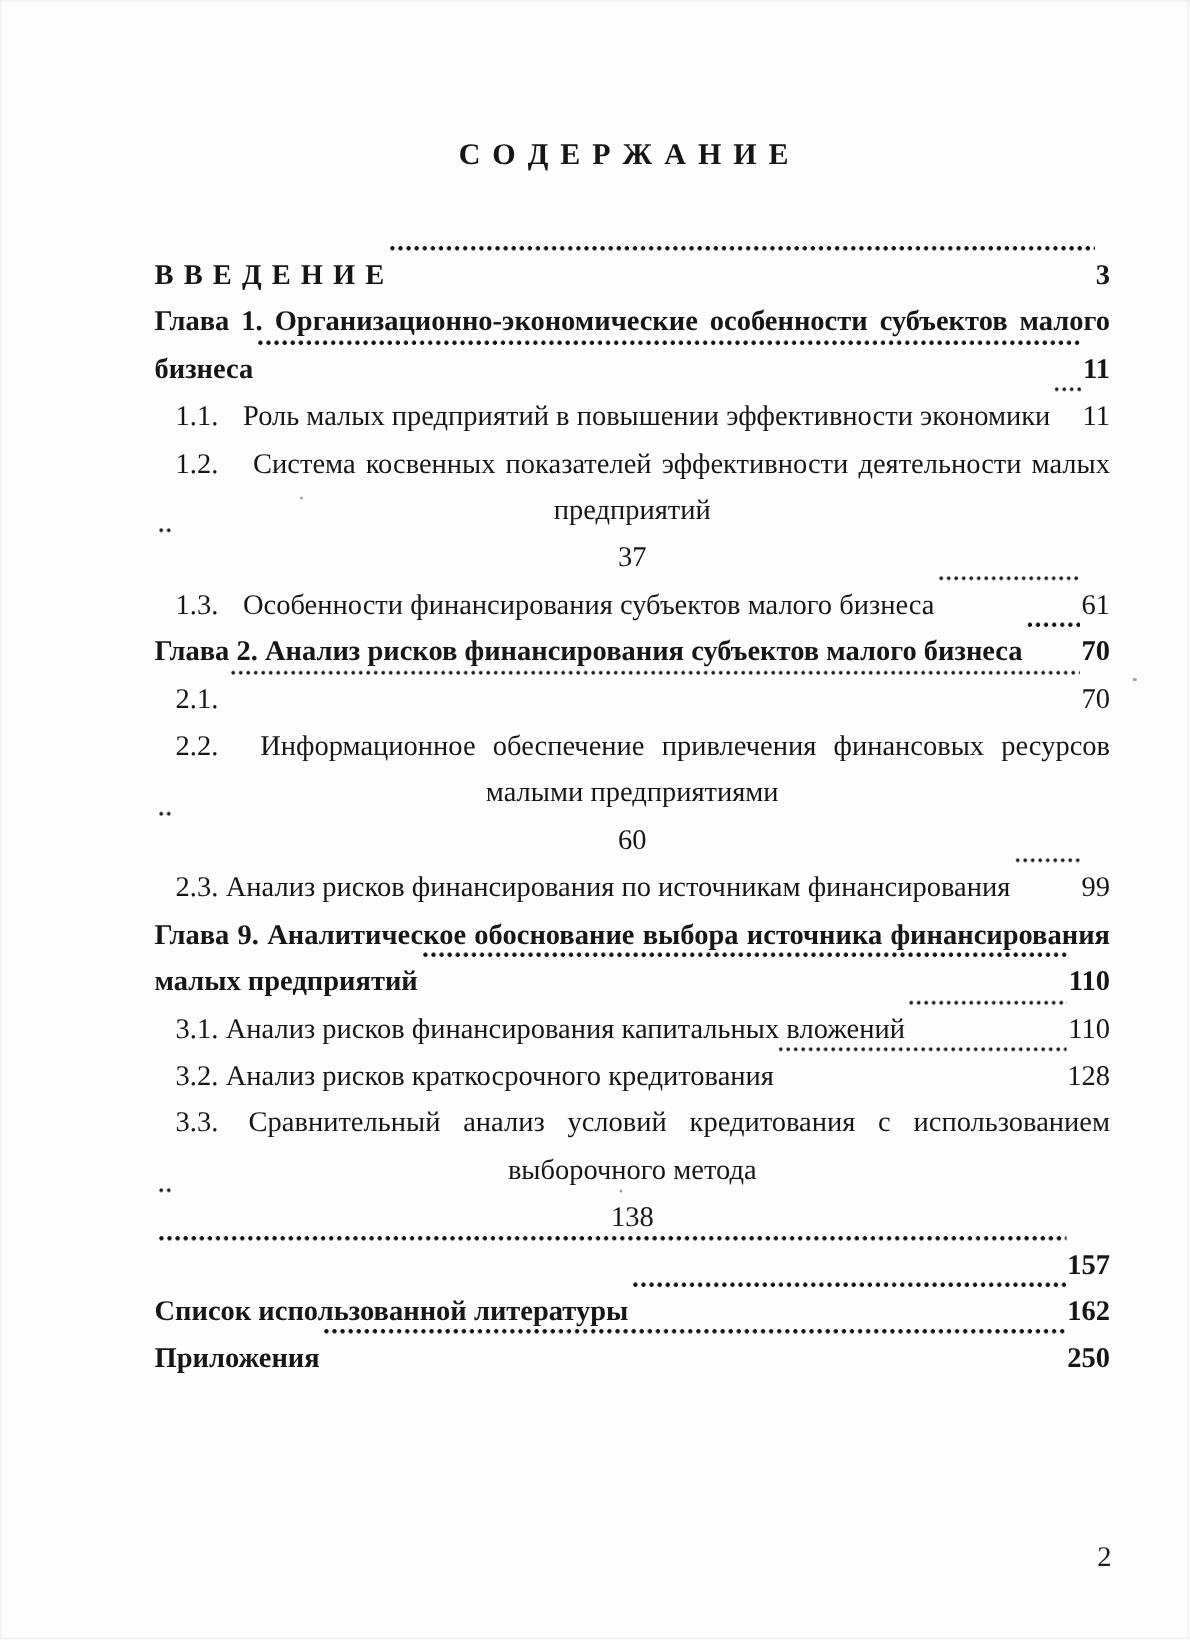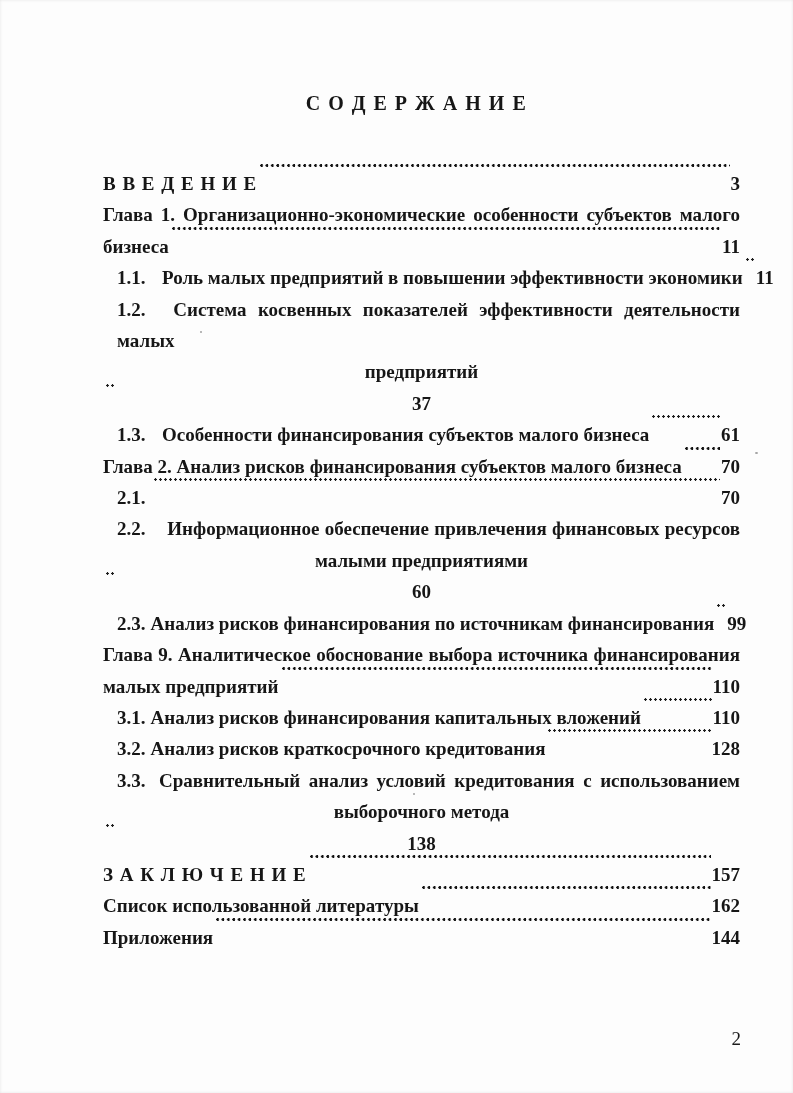--- a/index.html
+++ b/index.html
@@ -11,21 +11,21 @@
     font-family:"Liberation Serif","DejaVu Serif",serif;
     font-size:19px;
     color:#161616;
     overflow:hidden;
   }
   .title{
     position:absolute;top:92px;left:0;width:100%;
     text-align:center;font-weight:700;font-size:20px;letter-spacing:1.5px;margin-left:20px;
   }
   .toc{position:absolute;top:168px;left:103px;width:637px;line-height:31.4px;}
-  .entry{font-weight:700;}
+  .entry{font-weight:400;}
   .entry.bold{font-weight:700;}
   .sub{padding-left:14px;}
   .row{display:flex;align-items:center;}
   .cont{margin-left:-14px;flex-direction:column;}
   .text{white-space:nowrap;}
   .num{margin-right:5px;white-space:nowrap;}
   .num.tab{display:inline-block;min-width:45px;margin-right:0;}
   .num.gap{}
   .first{text-align:justify;text-align-last:justify;}
   .leader{flex:1 1 auto;position:relative;min-width:10px;margin-left:3px;align-self:baseline;}
@@ -173,39 +173,38 @@
       </div>
       <div class="row cont">
         <span class="text">выборочного метода</span>
         <span class="leader"></span>
         <span class="pg">138</span>
       </div>
     </div>
 
     <div class="entry bold">
       <div class="row">
-        <span class="text sp">З А К Л Ю Ч Е Н И Е</span>
         <span class="leader"></span>
         <span class="pg">157</span>
       </div>
     </div>
 
     <div class="entry bold">
       <div class="row">
         <span class="text">Список использованной литературы</span>
         <span class="leader"></span>
         <span class="pg">162</span>
       </div>
     </div>
 
     <div class="entry bold">
       <div class="row">
         <span class="text">Приложения</span>
         <span class="leader"></span>
-        <span class="pg">144</span>
+        <span class="pg">250</span>
       </div>
     </div>
 
   </div>
 
   <div class="folio">2</div>
 
   <div class="speck spk1"></div>
   <div class="speck spk2"></div>
   <div class="speck spk3"></div>

